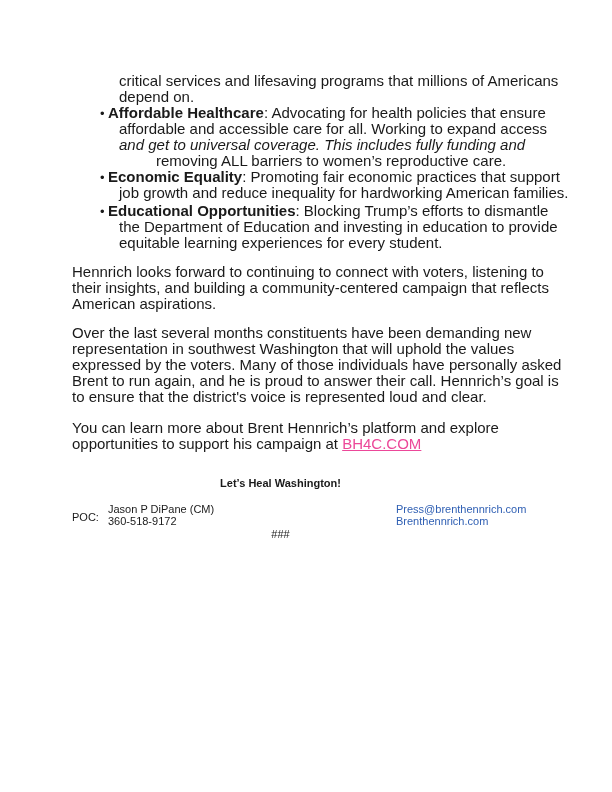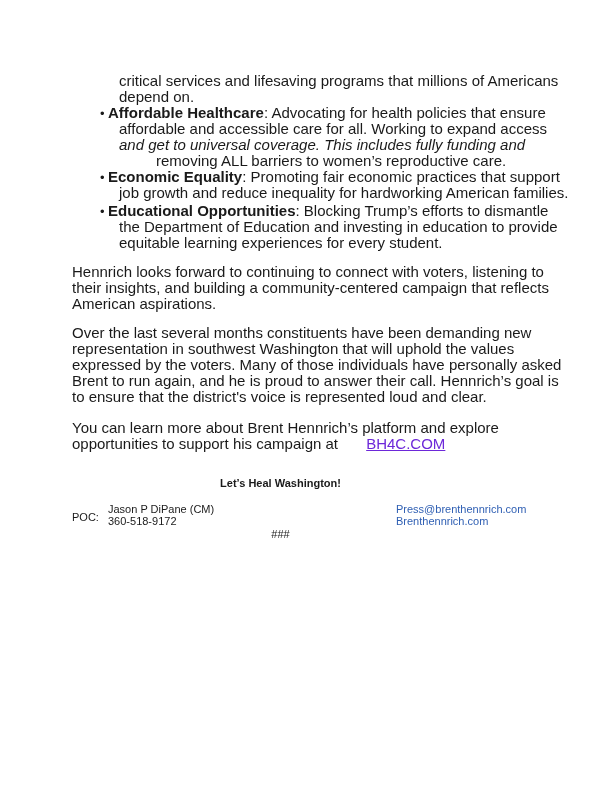--- a/index.html
+++ b/index.html
@@ -1,21 +1,21 @@
 <!DOCTYPE html>
 <html><head>
   <meta charset="utf-8">
   <style>
     html, body { margin: 0; padding: 0; background: #ffffff; }
     body { width: 612px; height: 792px; position: relative; overflow: hidden; font-family: "Liberation Sans", sans-serif; color: #1a1a1a; }
     .page { position: absolute; left: 0; top: 0; width: 612px; height: 792px; background: #fff; }
     .line { position: absolute; white-space: nowrap; font-size: 15px; line-height: 16px; }
     .b { font-weight: bold; }
     .bullet { position: absolute; font-size: 13px; line-height: 16px; }
-    .link { color: #6d28d9; text-decoration: underline; margin-left: 24px; }
+    .link { color: #ec4899; text-decoration: underline; }
     .blue { color: #2f5fb3; }
     .small { font-size: 11px; line-height: 13px; }
     .center { position: absolute; left: 0; width: 561px; text-align: center; white-space: nowrap; }
   </style>
 </head>
 <body>
 
 <div class="page">
 
   <div class="line" style="left:119px; top:73px;">critical services and lifesaving programs that millions of Americans</div>

